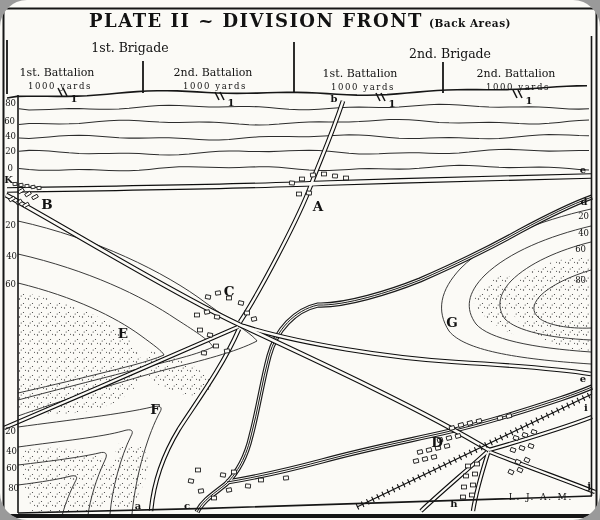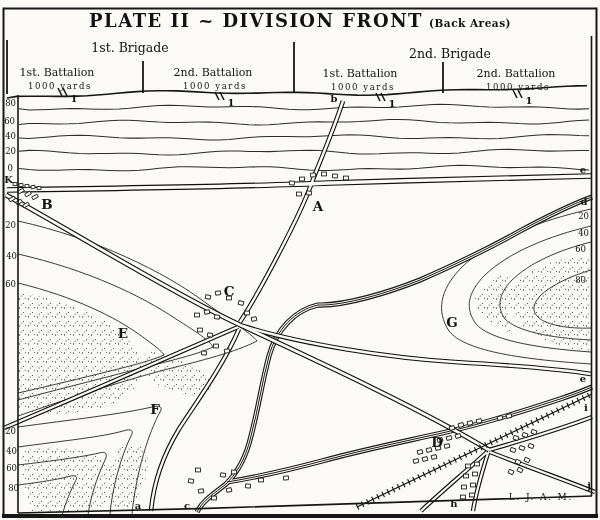--- a/index.html
+++ b/index.html
@@ -28,21 +28,21 @@
   .t-bn{font-size:11px;}
   .t-w{font-size:8.5px;letter-spacing:1.6px;}
   .t-pt{font-size:13.5px;font-weight:bold;}
   .t-edge{font-size:10px;font-weight:bold;}
   .t-num{font-size:8.5px;}
   .t-sig{font-size:9px;letter-spacing:1.8px;}
 </style>
 </head>
 <body>
 
-<div class="stage" style="background: rgb(251, 250, 246);">
+<div class="stage" style="background: rgb(251, 250, 246); border-radius: 27px;">
 <svg viewBox="0 0 600 520" width="600" height="520">
   <defs>
     <pattern id="stip" width="9" height="9" patternUnits="userSpaceOnUse">
       <circle cx="1.5" cy="2" r="0.65" fill="#3a3a3a"></circle>
       <circle cx="5.5" cy="6.5" r="0.6" fill="#3a3a3a"></circle>
       <circle cx="7.5" cy="1.2" r="0.55" fill="#3a3a3a"></circle>
       <circle cx="3.2" cy="8" r="0.6" fill="#3a3a3a"></circle>
     </pattern>
   </defs>
 

